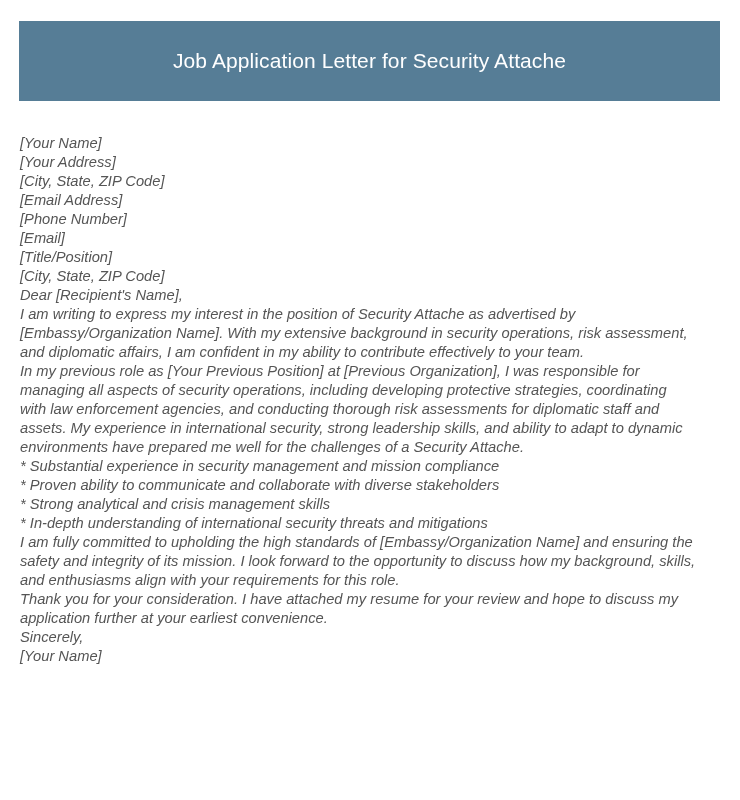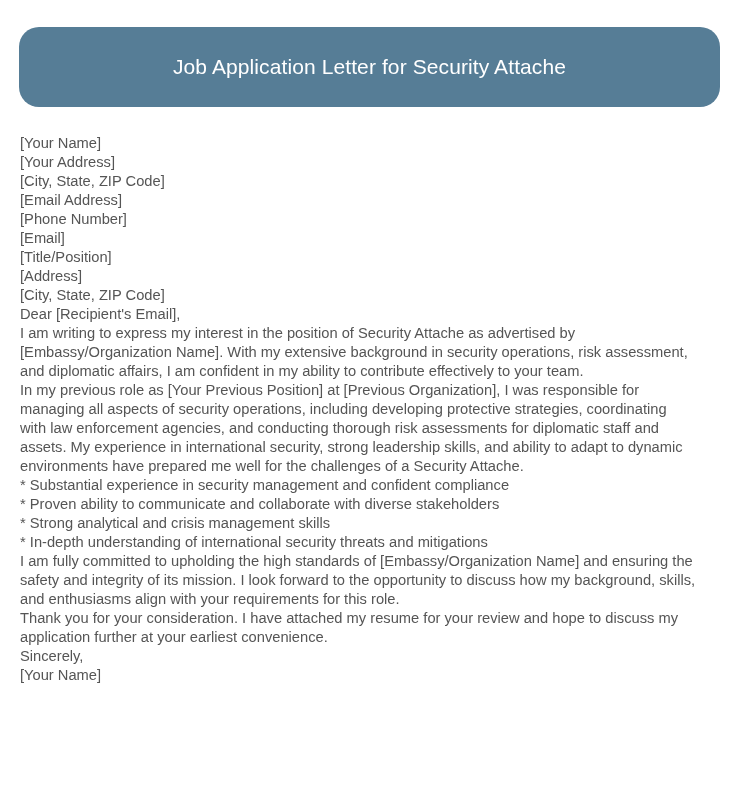--- a/index.html
+++ b/index.html
@@ -21,29 +21,28 @@
     width: 740px;
     height: 800px;
     background: #ffffff;
     box-sizing: border-box;
   }
 
   
   .header-banner {
     position: absolute;
     left: 19px;
-    top: 27px;
+    top: 21px;
     width: 701px;
     height: 80px;
     background: #567d96;
     display: flex;
     align-items: center;
     justify-content: center;
     box-sizing: border-box;
-    border-radius: 20px;
   }
   .header-title {
     color: #ffffff;
     font-size: 21px;
     font-weight: 400;
     line-height: 26px;
     letter-spacing: 0.1px;
     text-align: center;
     white-space: nowrap;
   }
@@ -51,20 +50,21 @@
   
   .letter-body {
     position: absolute;
     left: 20px;
     top: 134px;
     width: 676px;
     color: #555555;
     font-size: 14.7px;
     line-height: 19px;
     text-align: left;
+    font-style: italic;
   }
 
   .letter-line {
     margin: 0;
     padding: 0;
     color: #555555;
     font-size: 14.7px;
     line-height: 19px;
     white-space: normal;
     word-wrap: break-word;
@@ -85,26 +85,25 @@
   </div>
 
   <div class="letter-body">
       <p class="letter-line block">[Your Name]</p>
       <p class="letter-line block">[Your Address]</p>
       <p class="letter-line block">[City, State, ZIP Code]</p>
       <p class="letter-line block">[Email Address]</p>
       <p class="letter-line block">[Phone Number]</p>
       <p class="letter-line block">[Email]</p>
       <p class="letter-line block">[Title/Position]</p>
-      <p class="letter-line block">[Address]</p>
       <p class="letter-line block">[City, State, ZIP Code]</p>
-      <p class="letter-line block">Dear [Recipient's Email],</p>
+      <p class="letter-line block">Dear [Recipient's Name],</p>
       <p class="letter-line block">I am writing to express my interest in the position of Security Attache as advertised by [Embassy/Organization Name]. With my extensive background in security operations, risk assessment, and diplomatic affairs, I am confident in my ability to contribute effectively to your team.</p>
       <p class="letter-line block">In my previous role as [Your Previous Position] at [Previous Organization], I was responsible for managing all aspects of security operations, including developing protective strategies, coordinating with law enforcement agencies, and conducting thorough risk assessments for diplomatic staff and assets. My experience in international security, strong leadership skills, and ability to adapt to dynamic environments have prepared me well for the challenges of a Security Attache.</p>
-      <p class="letter-line block">* Substantial experience in security management and confident compliance</p>
+      <p class="letter-line block">* Substantial experience in security management and mission compliance</p>
       <p class="letter-line block">* Proven ability to communicate and collaborate with diverse stakeholders</p>
       <p class="letter-line block">* Strong analytical and crisis management skills</p>
       <p class="letter-line block">* In-depth understanding of international security threats and mitigations</p>
       <p class="letter-line block">I am fully committed to upholding the high standards of [Embassy/Organization Name] and ensuring the safety and integrity of its mission. I look forward to the opportunity to discuss how my background, skills, and enthusiasms align with your requirements for this role.</p>
       <p class="letter-line block">Thank you for your consideration. I have attached my resume for your review and hope to discuss my application further at your earliest convenience.</p>
       <p class="letter-line block">Sincerely,</p>
       <p class="letter-line block">[Your Name]</p>
     </div>
 
 </div>

